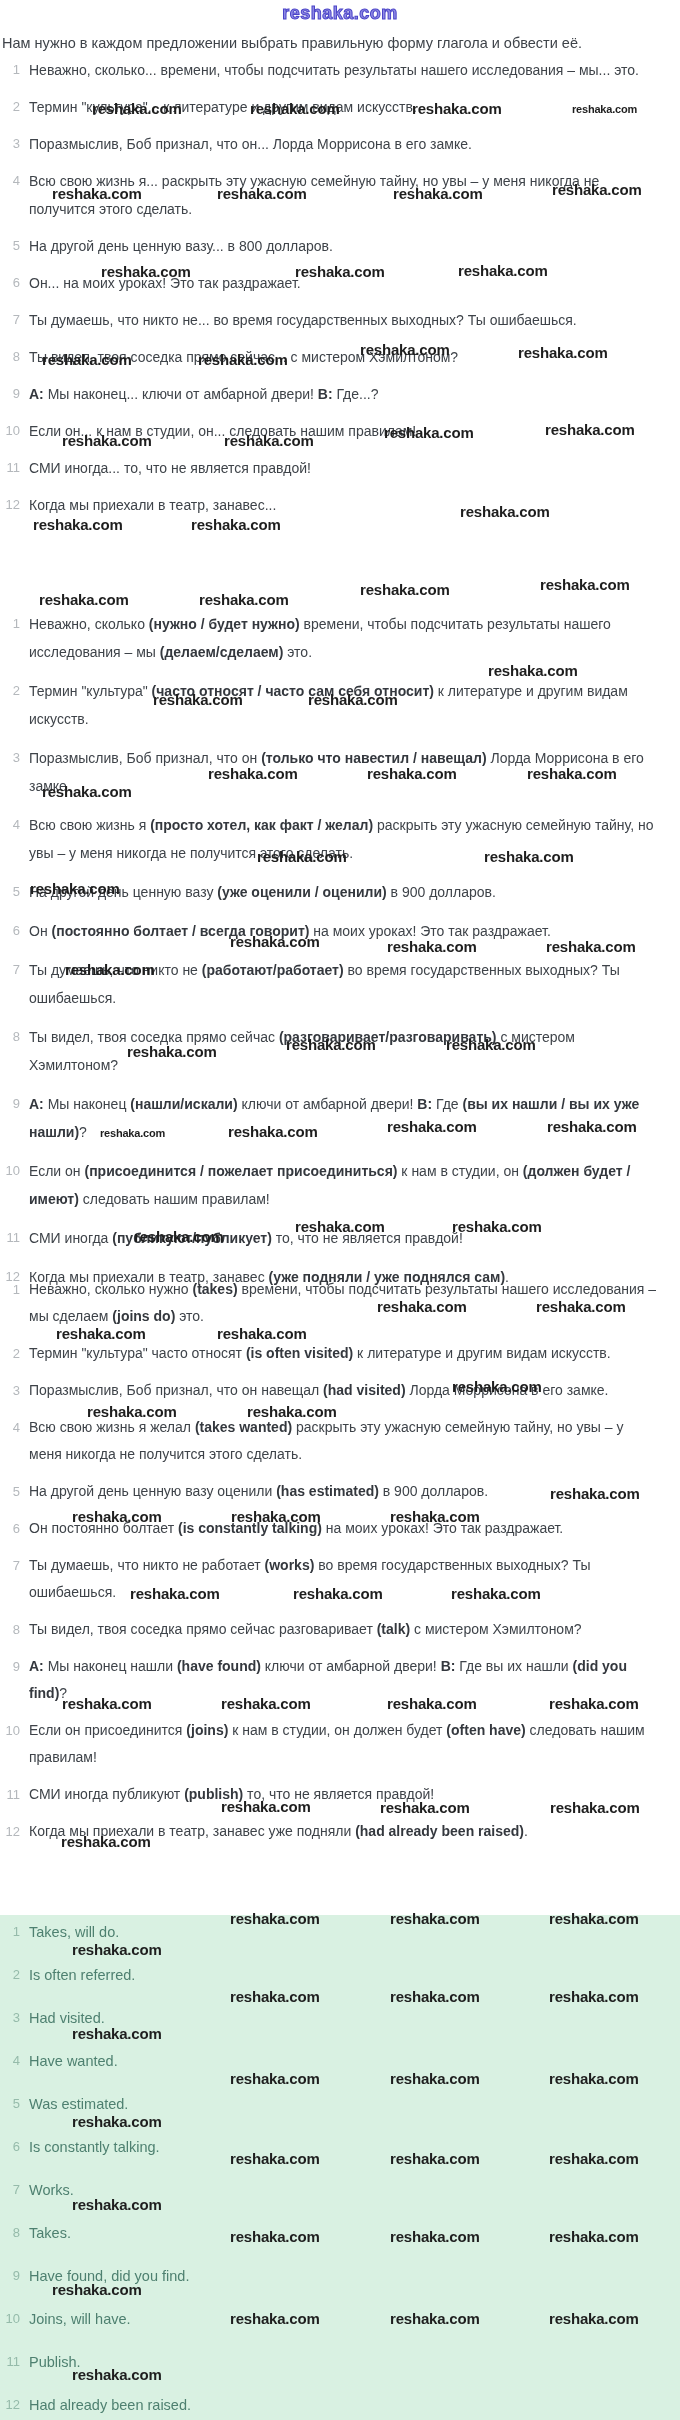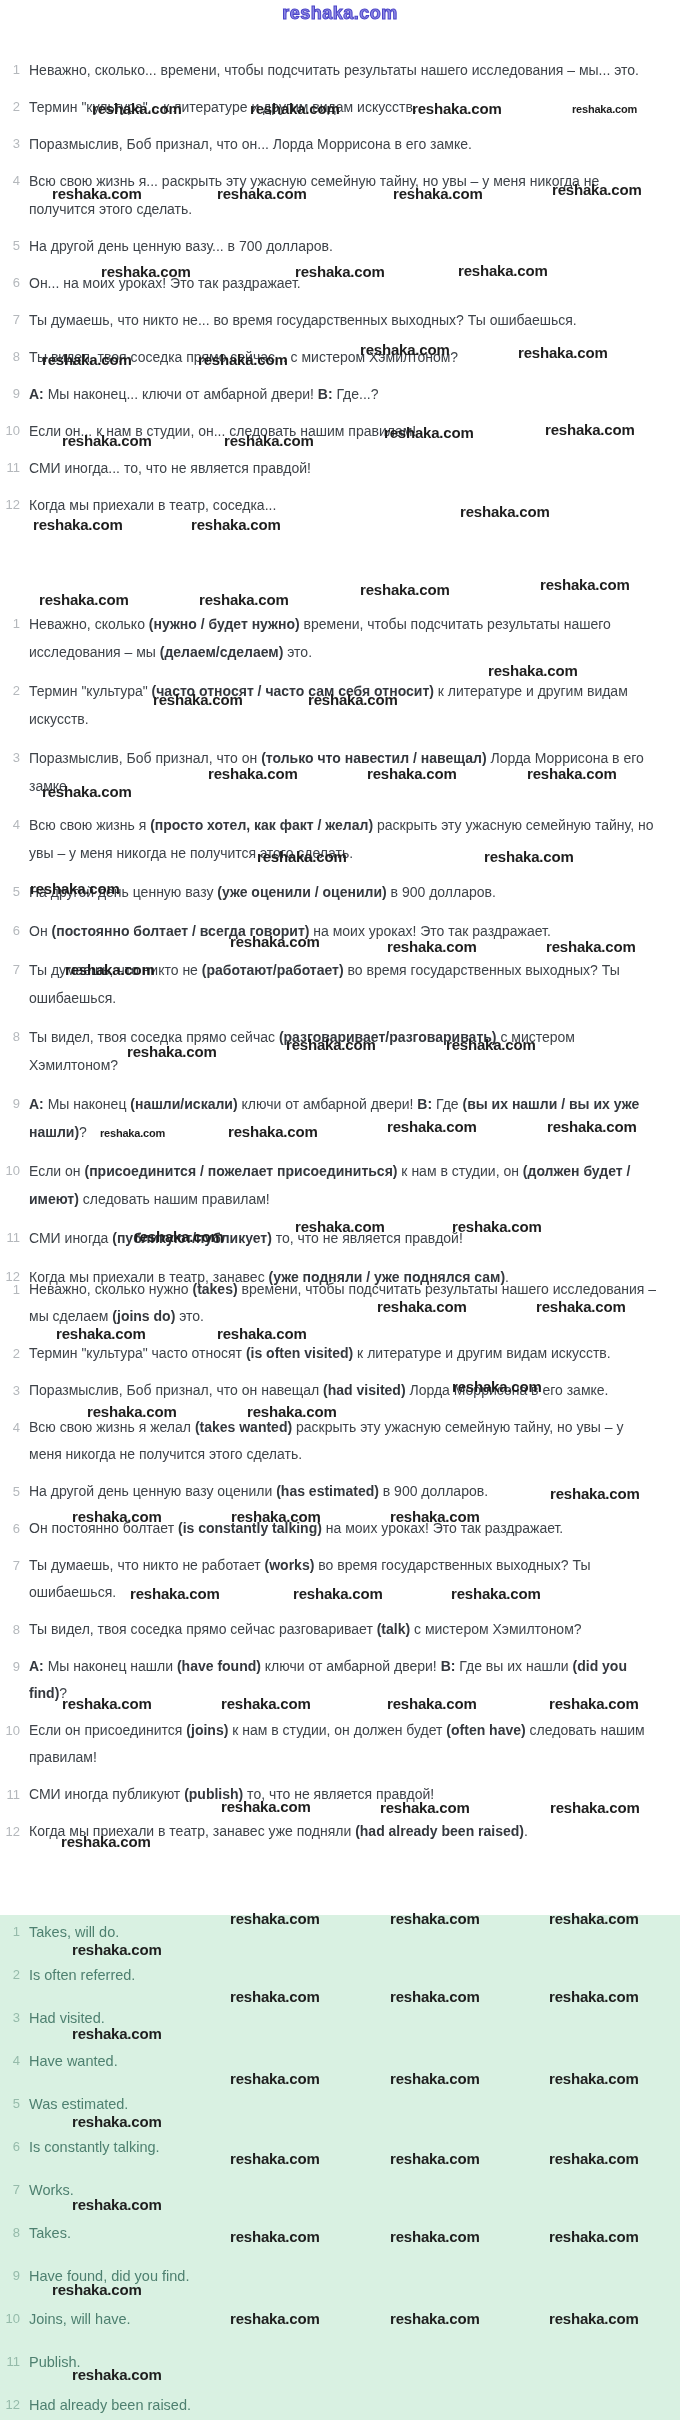--- a/index.html
+++ b/index.html
@@ -45,40 +45,41 @@
     position:absolute;z-index:3;white-space:nowrap;
     font-size:15px;font-weight:600;color:#1e1e1e;letter-spacing:-.2px;
   }
   .wm.small{font-size:11px;font-weight:600;}
 </style>
 </head>
 <body>
 
 <div class="page">
   <div class="wm-top">reshaka.com</div>
+  <div class="intro">Нам нужно в каждом предложении выбрать правильную форму глагола и обвести её.</div>
   <section class="sec" id="sec-questions">
       <div class="item">
         <span class="num">1</span>
         <span class="txt">Неважно, сколько... времени, чтобы подсчитать результаты нашего исследования – мы... это.</span>
       </div>
       <div class="item">
         <span class="num">2</span>
         <span class="txt">Термин "культура"... к литературе и другим видам искусств.</span>
       </div>
       <div class="item">
         <span class="num">3</span>
         <span class="txt">Поразмыслив, Боб признал, что он... Лорда Моррисона в его замке.</span>
       </div>
       <div class="item">
         <span class="num">4</span>
         <span class="txt">Всю свою жизнь я... раскрыть эту ужасную семейную тайну, но увы – у меня никогда не получится этого сделать.</span>
       </div>
       <div class="item">
         <span class="num">5</span>
-        <span class="txt">На другой день ценную вазу... в 700 долларов.</span>
+        <span class="txt">На другой день ценную вазу... в 800 долларов.</span>
       </div>
       <div class="item">
         <span class="num">6</span>
         <span class="txt">Он... на моих уроках! Это так раздражает.</span>
       </div>
       <div class="item">
         <span class="num">7</span>
         <span class="txt">Ты думаешь, что никто не... во время государственных выходных? Ты ошибаешься.</span>
       </div>
       <div class="item">
@@ -92,21 +93,21 @@
       <div class="item">
         <span class="num">10</span>
         <span class="txt">Если он... к нам в студии, он... следовать нашим правилам!</span>
       </div>
       <div class="item">
         <span class="num">11</span>
         <span class="txt">СМИ иногда... то, что не является правдой!</span>
       </div>
       <div class="item">
         <span class="num">12</span>
-        <span class="txt">Когда мы приехали в театр, соседка...</span>
+        <span class="txt">Когда мы приехали в театр, занавес...</span>
       </div>
     </section>
   <section class="sec" id="sec-options">
       <div class="item">
         <span class="num">1</span>
         <span class="txt">Неважно, сколько <b>(нужно / будет нужно)</b> времени, чтобы подсчитать результаты нашего исследования – мы <b>(делаем/сделаем)</b> это.</span>
       </div>
       <div class="item">
         <span class="num">2</span>
         <span class="txt">Термин "культура" <b>(часто относят / часто сам себя относит)</b> к литературе и другим видам искусств.</span>

